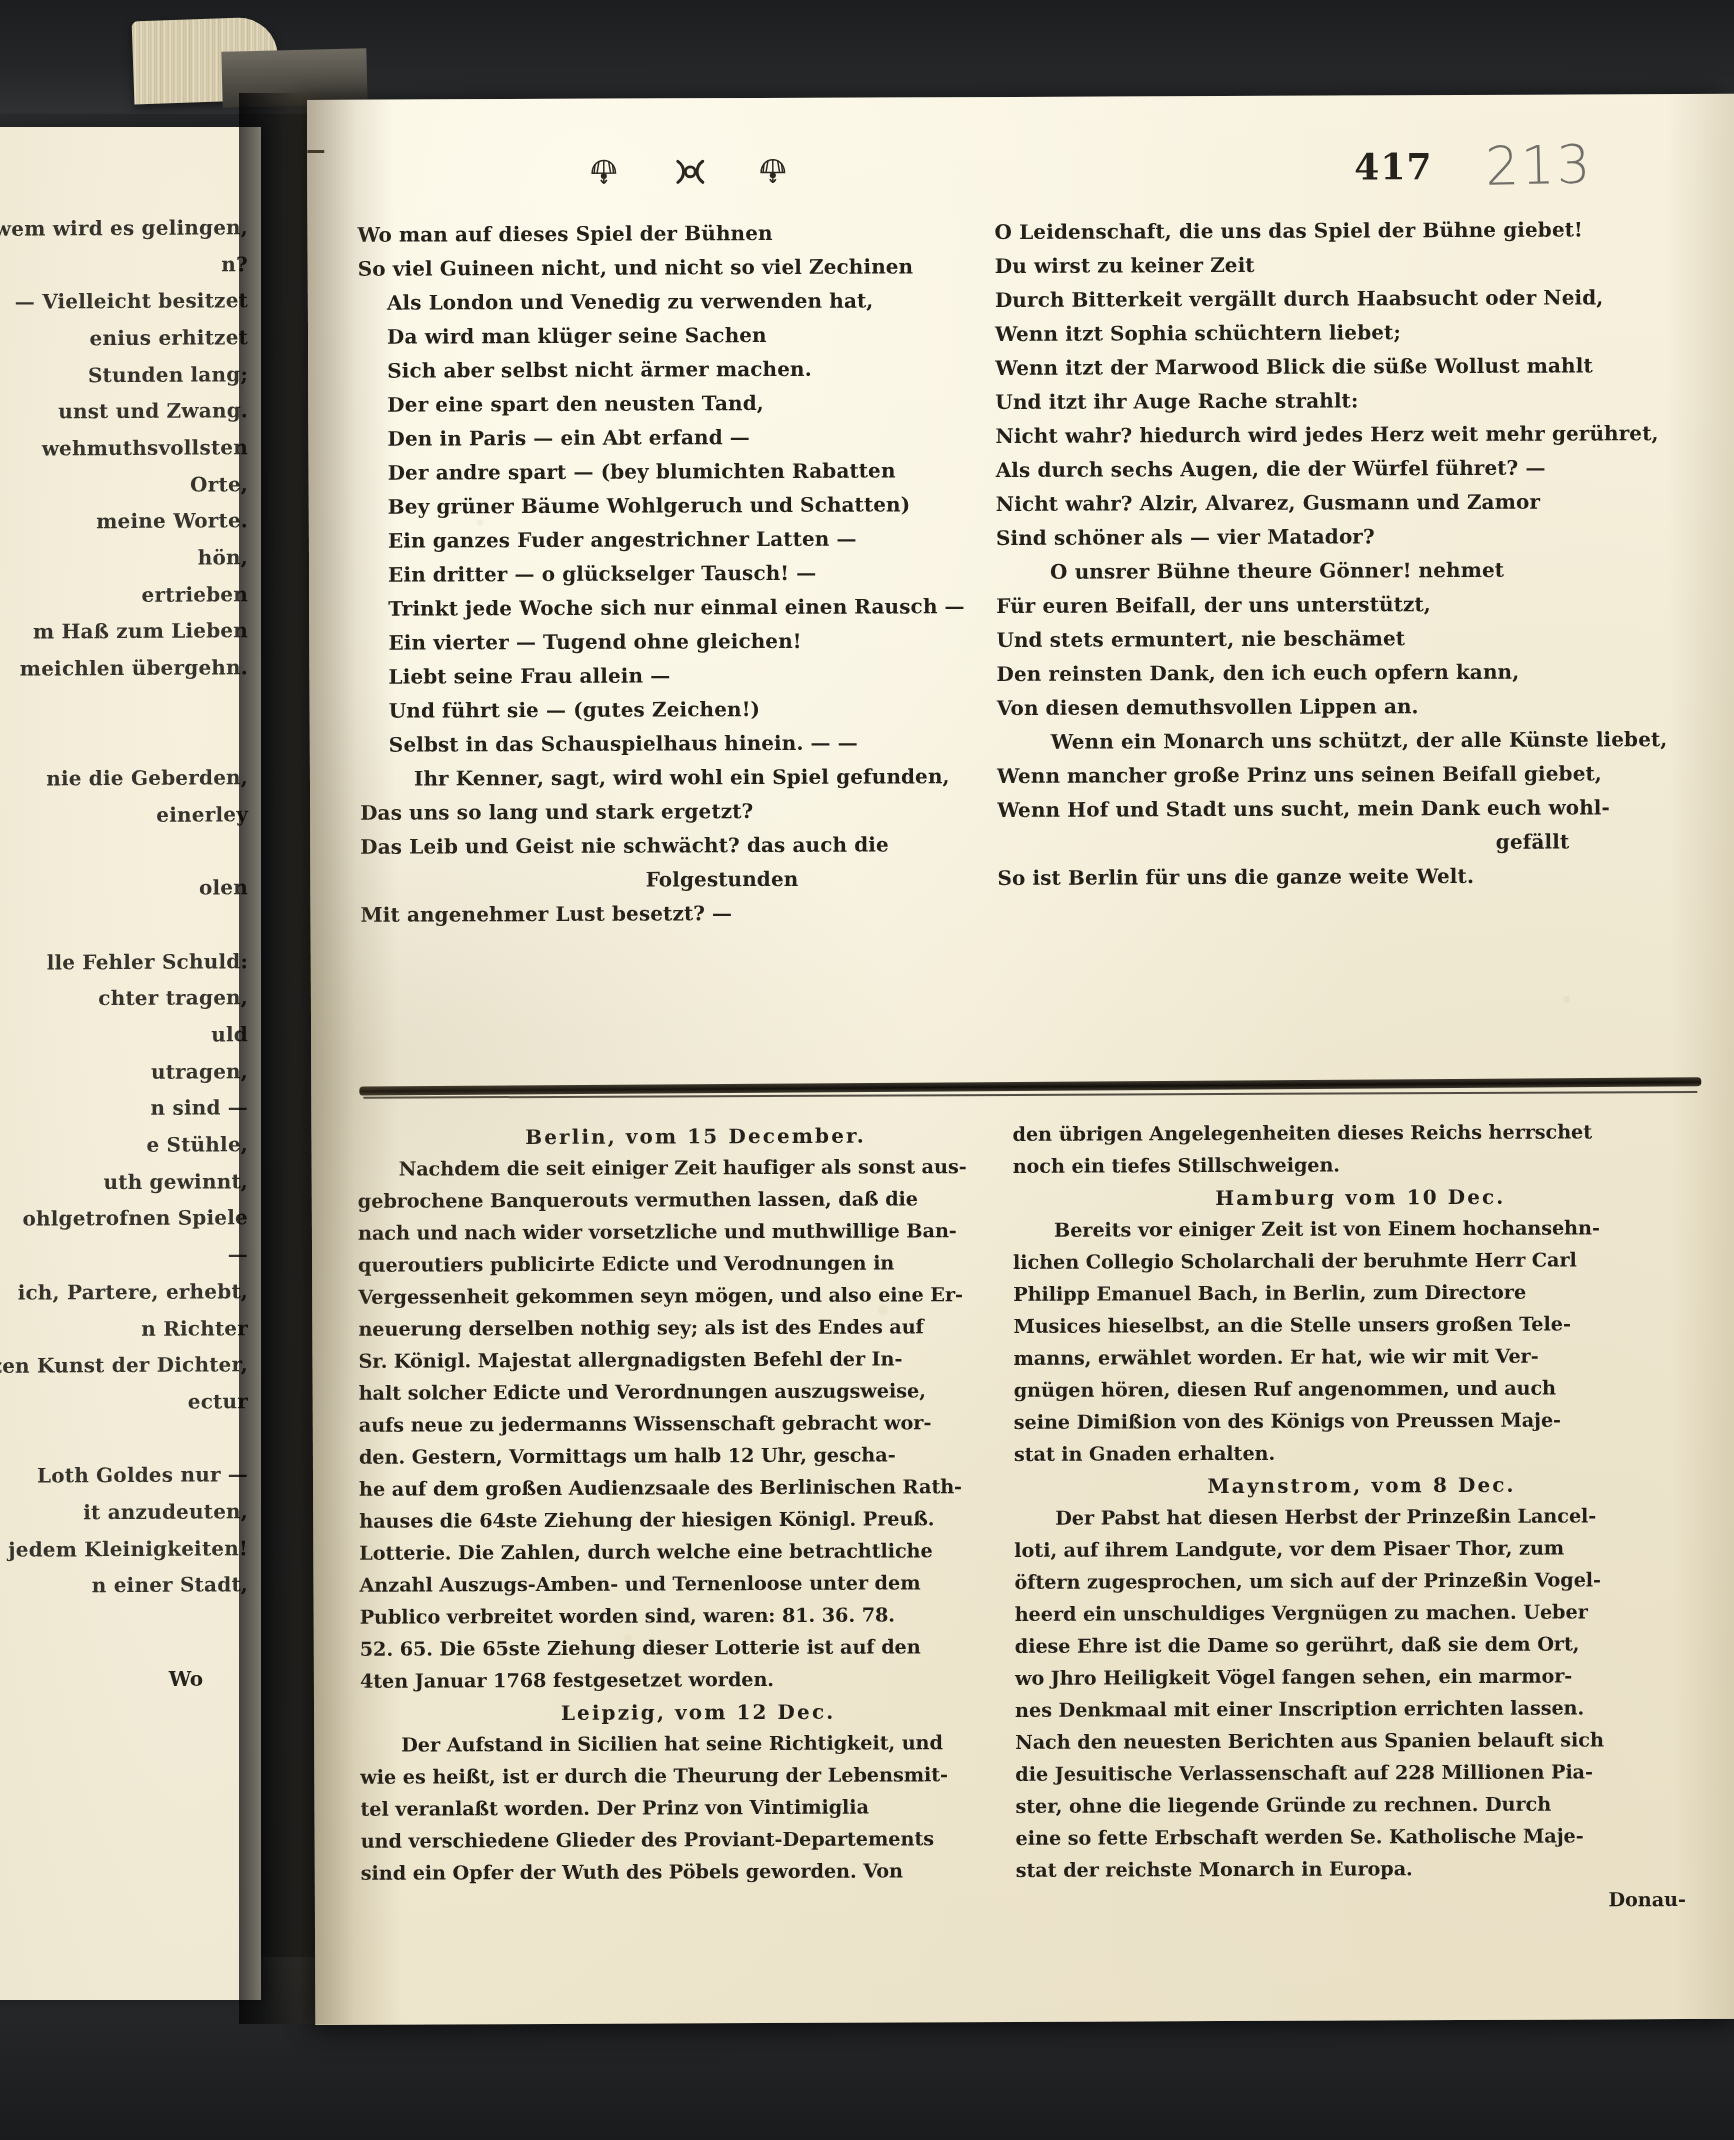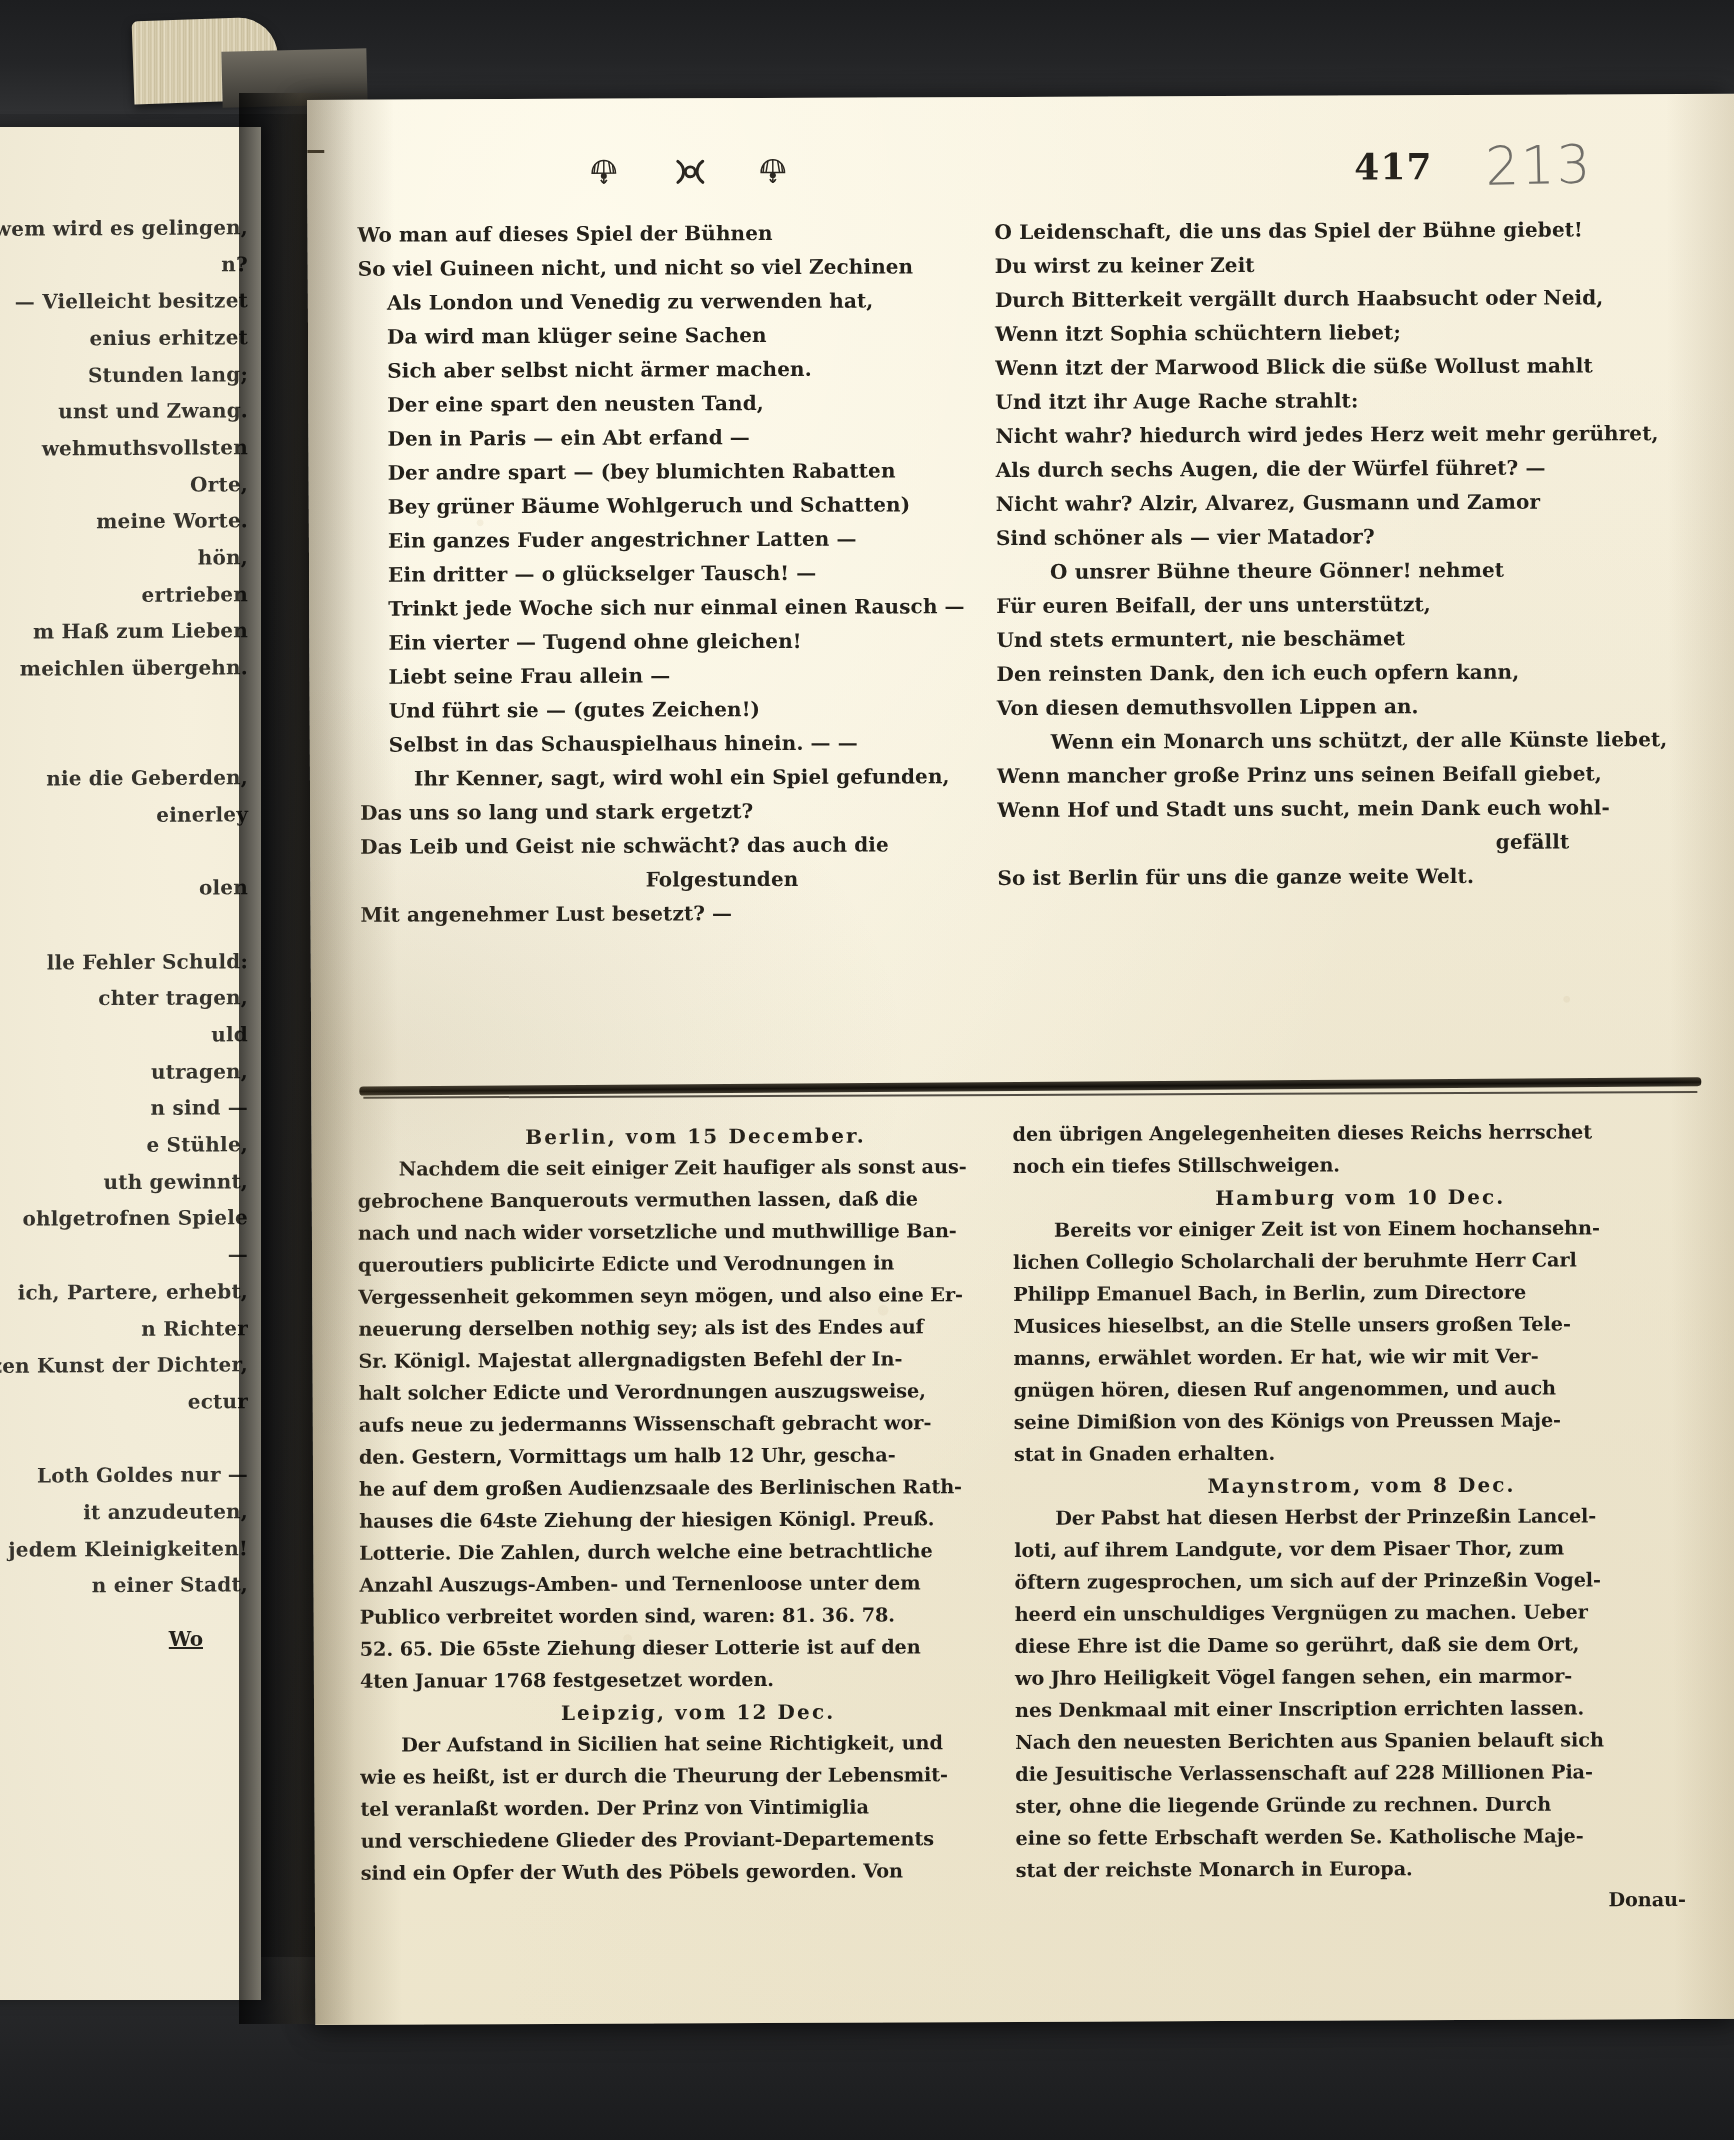--- a/index.html
+++ b/index.html
@@ -292,21 +292,21 @@
         <div class="vtext" style="top: 1153px;">ich,  Partere, erhebt,</div>
         <div class="vtext" style="top: 1190px;">n Richter</div>
         <div class="vtext" style="top: 1226px;">zen Kunst der Dichter,</div>
         <div class="vtext" style="top: 1263px;">ectur</div>
         <div class="vtext" style="top: 1300px;"></div>
         <div class="vtext" style="top: 1336px;">Loth Goldes nur —</div>
         <div class="vtext" style="top: 1373px;">it anzudeuten,</div>
         <div class="vtext" style="top: 1410px;">jedem Kleinigkeiten!</div>
         <div class="vtext" style="top: 1446px;">n einer Stadt,</div>
       </div>
-    <div id="verso-catchword" style="top: 1500px; text-decoration: underline;">Wo</div>
+    <div id="verso-catchword" style="top: 1540px;">Wo</div>
   </div>
 
   <div id="recto">
     <div class="page-inner">
 
       <div id="header">
 
         <div class="ornament" id="orn-left">
           <svg viewBox="0 0 34 34" width="33" height="33" aria-hidden="true">
             <g fill="#2b2721">

